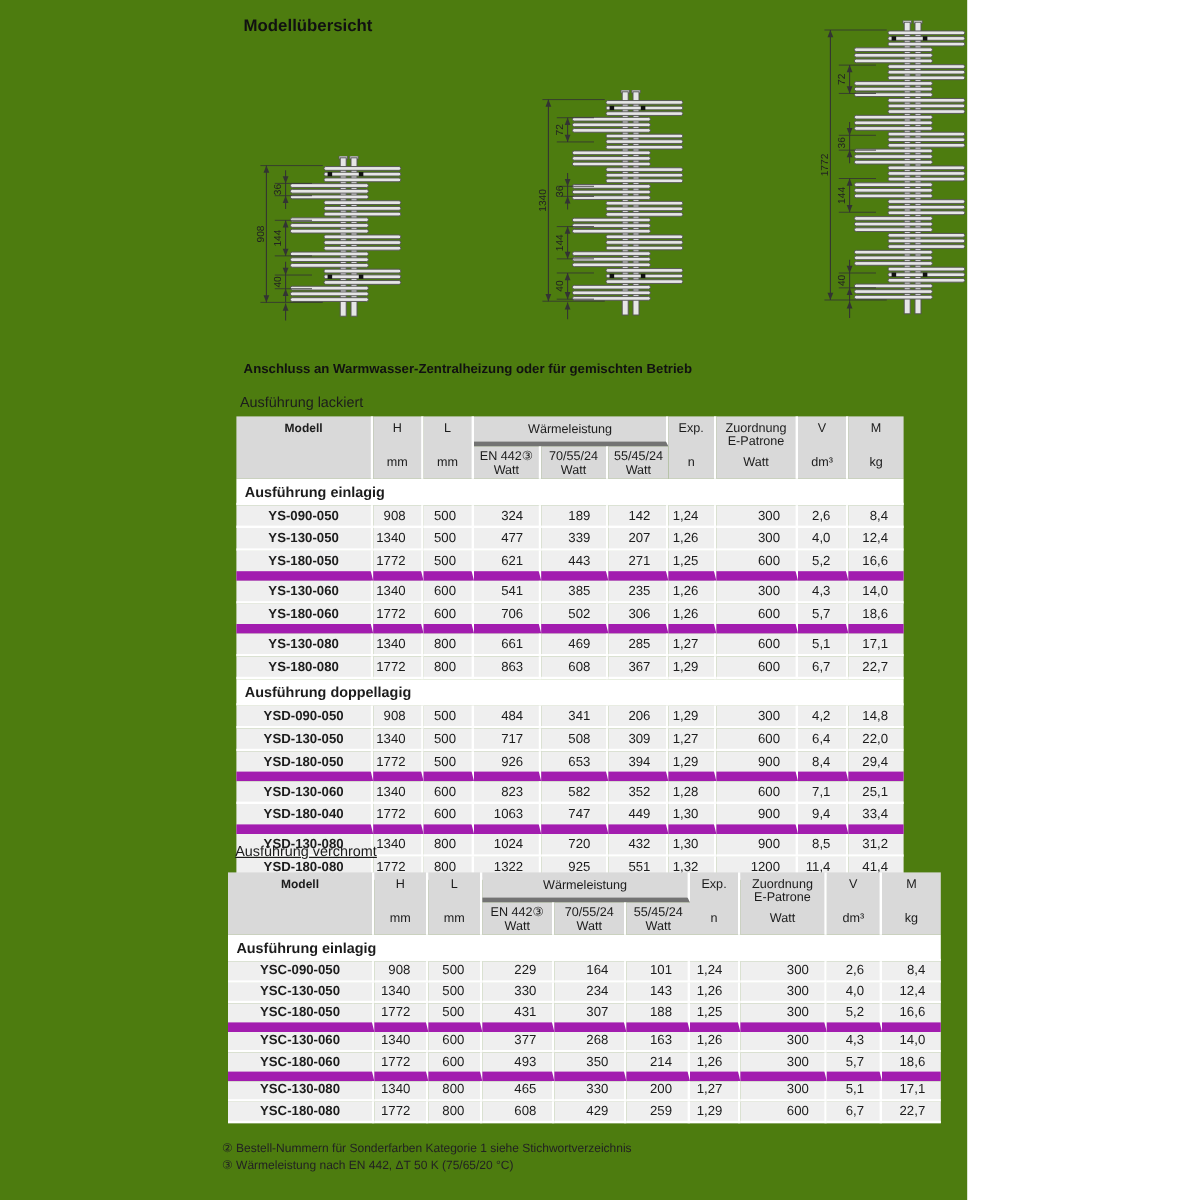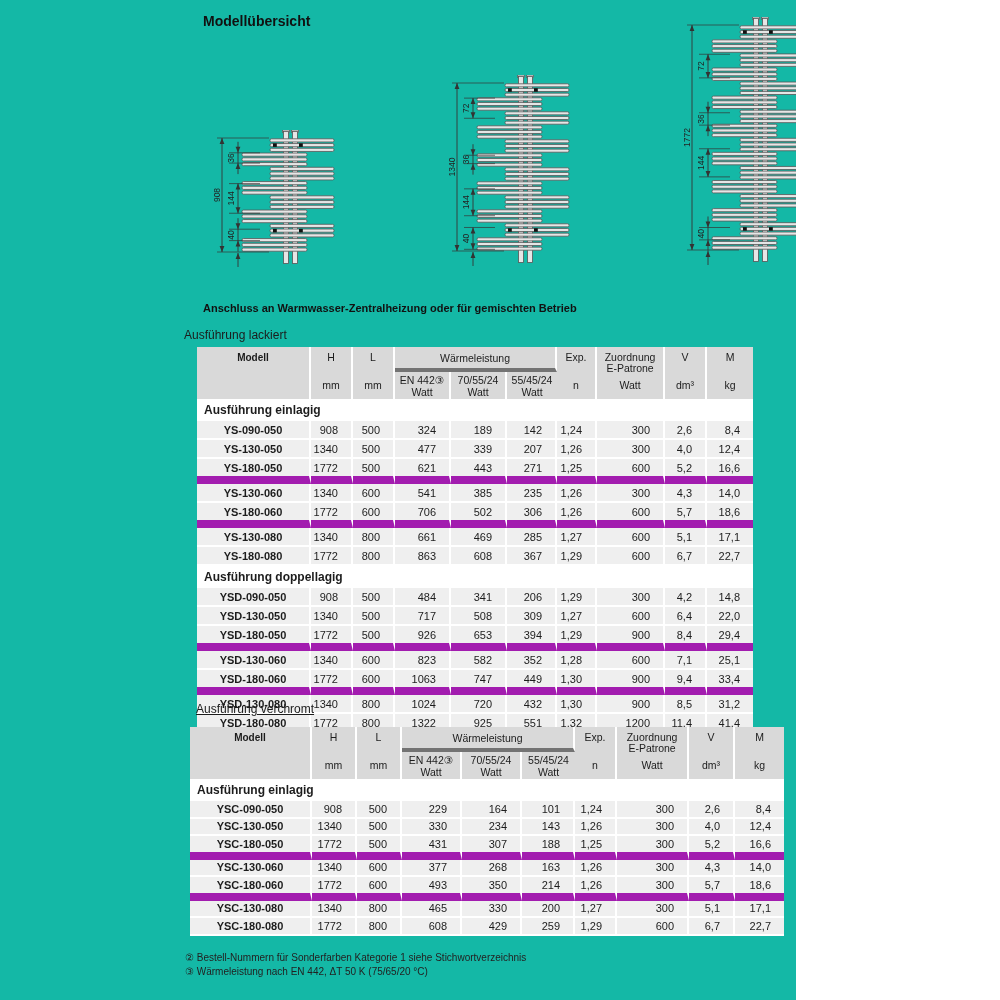--- a/index.html
+++ b/index.html
@@ -1,22 +1,22 @@
 <!DOCTYPE html>
 <html><head>
 <meta charset="utf-8">
 <style>
   html,body{margin:0;padding:0;background:#fff;}
-  .page{position:relative;width:796px;height:1000px;background:#14b8a6;
-        font-family:"Liberation Sans",sans-serif;overflow:hidden;color:#1c1c1c;}
+  .page{position:relative;width:796px;height:1000px;background:#4d7c0f;
+        font-family:"Liberation Sans",sans-serif;overflow:hidden;color:#1c1c1c;padding-left:10px;}
   .h-main{position:absolute;font-weight:700;color:#111;}
   #t-title{left:203px;top:13px;font-size:14px;}
   #t-conn{left:203px;top:302px;font-size:11px;}
   .caption{position:absolute;font-size:12px;color:#1c1c1c;}
-  #cap1{left:184px;top:328px;}
+  #cap1{left:200px;top:328px;}
   #cap2{left:196px;top:702px;text-decoration:underline;}
   #diagrams{position:absolute;left:0;top:0;}
   .diag{position:absolute;}
   .tblwrap{position:absolute;}
   #table1{left:197px;top:347px;width:556px;}
   #table2{left:190px;top:727px;width:594px;}
   table{border-collapse:separate;border-spacing:0;table-layout:fixed;width:100%;}
   th{background:#d9d9d9;font-size:10.5px;font-weight:400;color:#1c1c1c;padding:0;
      border-right:2px solid #fff;vertical-align:top;text-align:center;}
   th:last-child,td:last-child{border-right:none;}
@@ -507,21 +507,21 @@
             <td class="num">600</td>
             <td class="num">823</td>
             <td class="num">582</td>
             <td class="num">352</td>
             <td class="num">1,28</td>
             <td class="num">600</td>
             <td class="num">7,1</td>
             <td class="num">25,1</td>
           </tr>
           <tr class="gend">
-            <td class="model">YSD-180-060</td>
+            <td class="model">YSD-180-040</td>
             <td class="num">1772</td>
             <td class="num">600</td>
             <td class="num">1063</td>
             <td class="num">747</td>
             <td class="num">449</td>
             <td class="num">1,30</td>
             <td class="num">900</td>
             <td class="num">9,4</td>
             <td class="num">33,4</td>
           </tr>

